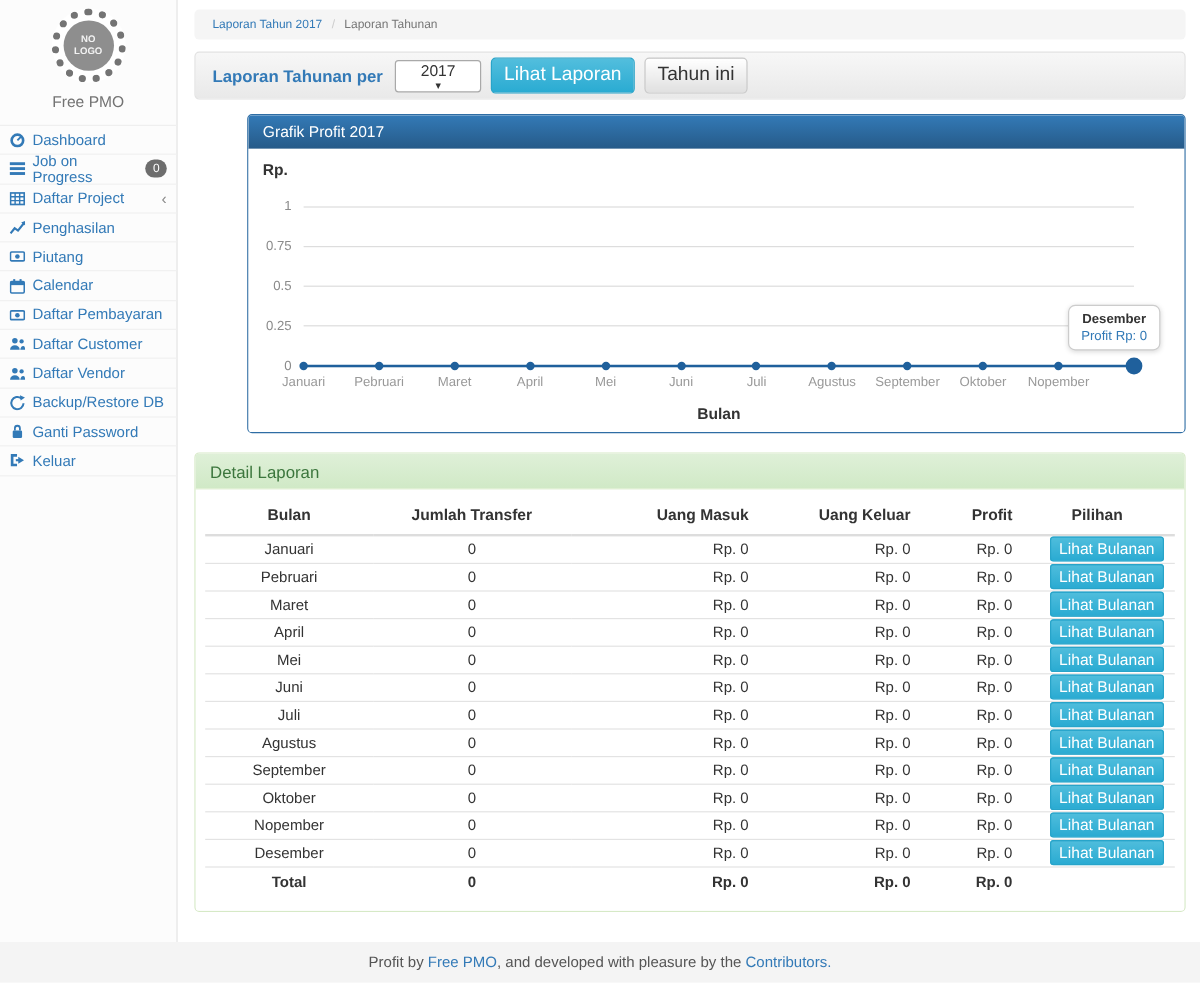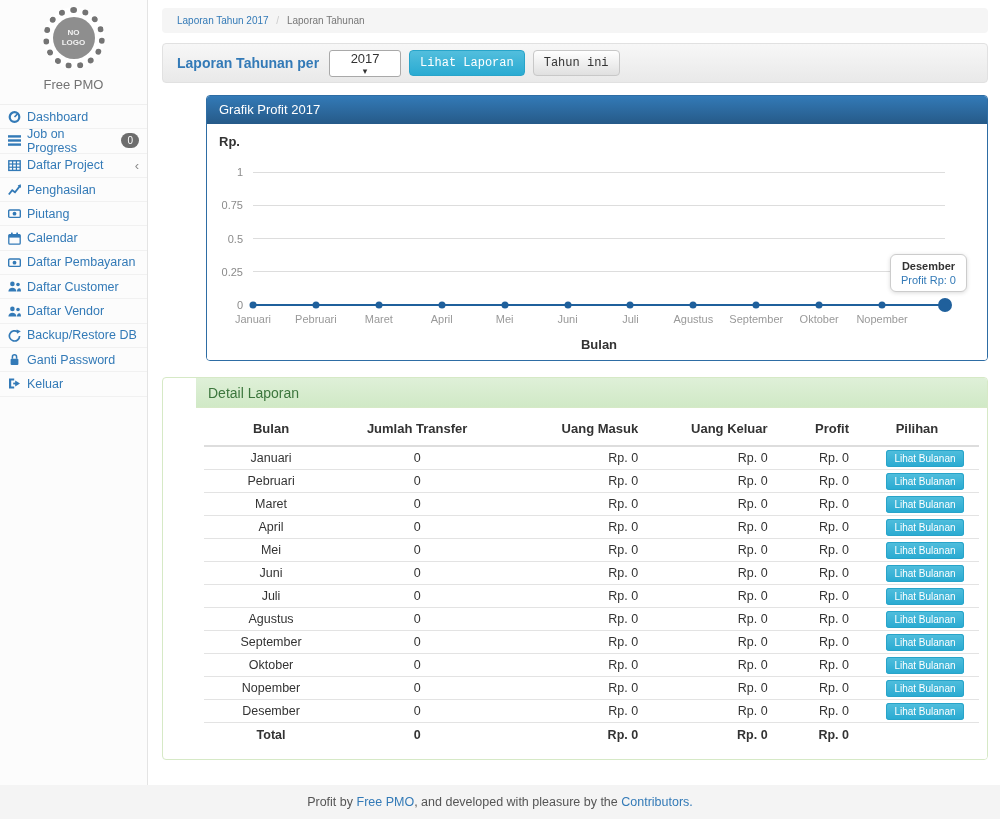--- a/index.html
+++ b/index.html
@@ -53,21 +53,21 @@
     border-radius:4px; height:40px; padding:0 14px; display:flex; align-items:center;
     gap:8px; margin-bottom:12px;
   }
   .filter-label { color:#337ab7; font-weight:bold; font-size:14px; margin-right:2px; }
   .year-select {
     background:#fff; border:1px solid #a9a9a9; border-radius:3px; height:27px; width:72px;
     display:flex; align-items:center; justify-content:space-between; padding:0 7px;
     font-size:13px; color:#333; cursor:pointer;flex-direction:column;
   }
   .caret { font-size:9px; color:#333; }
-  .btn { border-radius:4px; font-size:12px; padding:5px 10px; cursor:pointer; display:inline-block;font-family:Liberation Mono, monospace; }
+  .btn { border-radius:4px; font-size:16px; padding:5px 10px; cursor:pointer; display:inline-block; }
   .btn-info { background:linear-gradient(#52bedd,#2aabd2); border:1px solid #28a4c9; color:#fff; }
   .btn-default { background:linear-gradient(#ffffff,#e0e0e0); border:1px solid #c8c8c8; color:#333; }
 
   
   .chart-panel { border:1px solid #2e6da4; border-radius:4px; overflow:hidden; margin-bottom:16px;margin-left:44px; }
   .chart-header {
     background:linear-gradient(#337ab7,#265a88); color:#fff; height:28px;
     padding:6px 12px; font-size:13px;
   }
   .chart-body { position:relative; height:236px; background:#fff; }
@@ -93,35 +93,35 @@
     font-weight:bold; font-size:13px; color:#333;
   }
   .chart-tooltip {
     position:absolute; right:20px; top:130px; background:#fff; border:1px solid #ccc;
     border-radius:6px; box-shadow:0 1px 4px rgba(0,0,0,.15); padding:5px 10px; text-align:center;
   }
   .tt-title { font-weight:bold; font-size:11px; color:#333; }
   .tt-text  { font-size:11px; color:#337ab7; margin-top:2px; }
 
   
-  .detail-panel { border:1px solid #d6e9c6; border-radius:4px; overflow:hidden;padding-left:33px; }
+  .detail-panel { border:1px solid #d6e9c6; border-radius:4px; overflow:hidden; }
   .detail-header {
     background:linear-gradient(#dff0d8,#d0e9c6); color:#3c763d; height:30px;
     padding:7px 12px; font-size:14px; border-bottom:1px solid #d6e9c6;
   }
   .detail-body { background:#fff; padding:4px 8px 14px; }
   table { width:100%; border-collapse:collapse; table-layout:fixed; }
   th { font-size:13px; color:#333; padding:9px 6px; border-bottom:2px solid #ddd; font-weight:bold; }
   td { font-size:12.5px; color:#333; padding:2px 6px; border-bottom:1px solid #e3e3e3; height:23px; }
   tr.total-row td { font-weight:bold; border-bottom:none; padding-top:5px;margin-top:16px; }
   .al-c { text-align:center; }
   .al-r { text-align:right; }
   .btn-mini {
     background:linear-gradient(#4fbddc,#2aabd2); border:1px solid #28a4c9; color:#fff;
-    border-radius:3px; font-size:10px; padding:2px 7px; cursor:pointer;margin-left:16px;
+    border-radius:3px; font-size:13px; padding:2px 7px; cursor:pointer;margin-left:16px;
   }
 
   
   .footer {
     position:absolute; left:0; right:0; bottom:0; height:34px; background:#f4f4f4;
     display:flex; align-items:center; justify-content:center; font-size:12.5px; color:#555;
   }
   .footer .f-link { color:#337ab7; cursor:pointer; }
 </style>
 </head>

